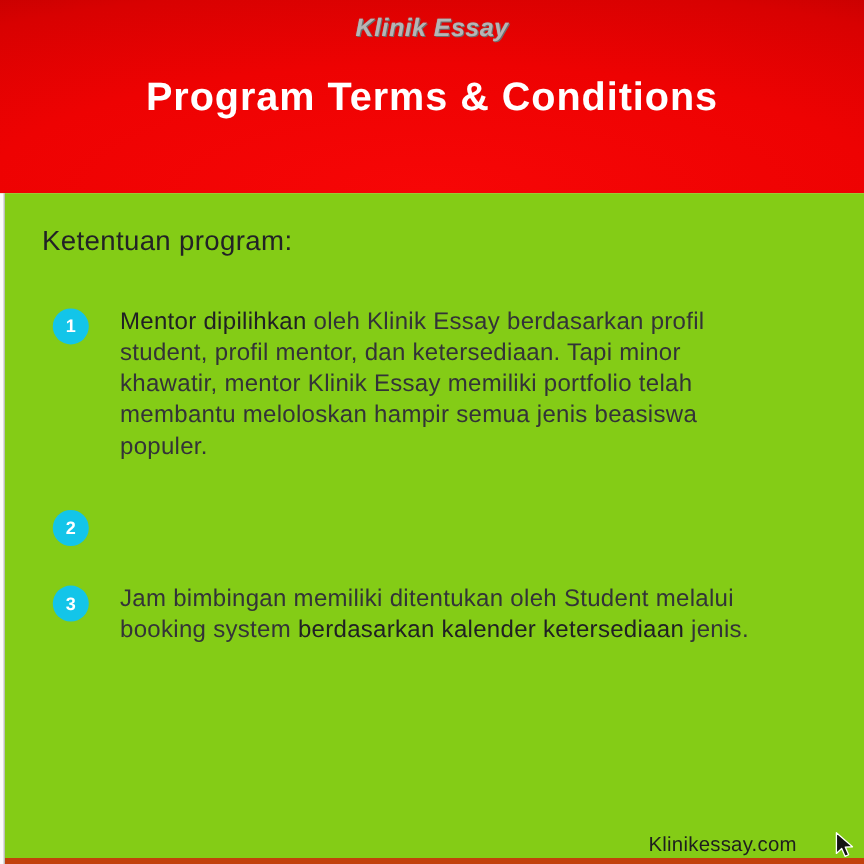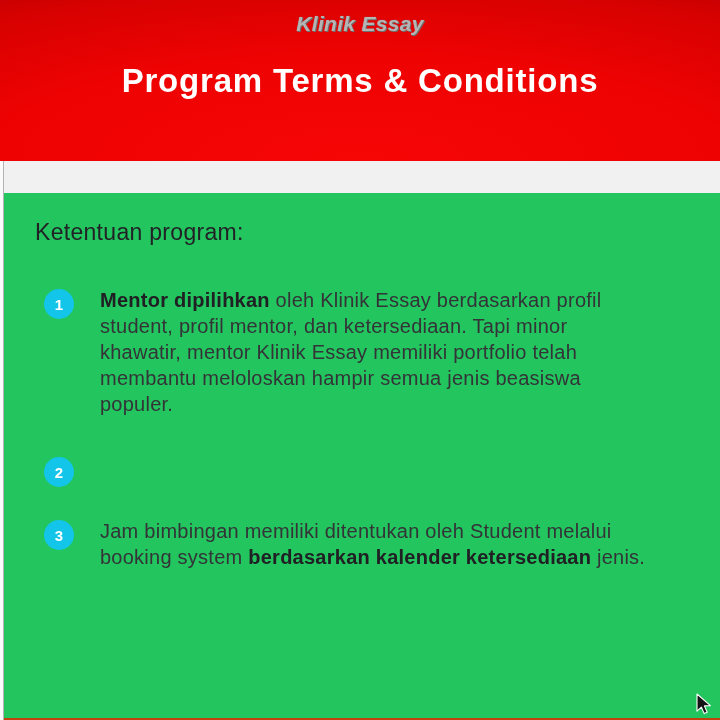--- a/index.html
+++ b/index.html
@@ -43,23 +43,22 @@
     line-height: 38px;
     font-weight: 700;
     letter-spacing: 0.8px;
     color: #ffffff;
   }
 
   
   .content {
     position: absolute;
     top: 161px; left: 0; right: 0; bottom: 0;
-    background: #22c55e;
-    border-bottom: 2px solid #c2410c;
-    margin-top: 32px;
+    background: #84cc16;
+    border-bottom: 5px solid #c2410c;
   }
   .left-edge {
     position: absolute;
     left: 0; top: 161px; bottom: 0;
     width: 3px;
     background: #fbfbfb;
     border-right: 1px solid #b3b3b3;
   }
   .section-heading {
     margin: 24px 0 0 35px;
@@ -92,21 +91,21 @@
   }
   .term-text {
     margin: 0 0 0 26px;
     width: 552px;
     font-size: 20px;
     line-height: 26px;
     letter-spacing: 0.25px;
     color: #333338;
   }
   .term-text strong {
-    font-weight: 700;
+    font-weight: 400;
     color: #202024;
   }
 
   
   .footer {
     position: absolute;
     right: 8px; bottom: 5px;
     display: flex;
     align-items: center;
   }
@@ -147,18 +146,19 @@
   <div class="term-item">
     <span class="num-badge">3</span>
     <p class="term-text"><span>Jam bimbingan memiliki ditentukan oleh Student melalui booking system </span><strong>berdasarkan kalender ketersediaan</strong><span> jenis.</span></p>
   </div>
 </div>
   </main>
 
   <div class="left-edge"></div>
 
   <footer class="footer">
+    <span class="website">Klinikessay.com</span>
     <svg class="cursor-icon" viewBox="0 0 18 22" xmlns="http://www.w3.org/2000/svg">
       <path d="M3 1 L3 18.2 L7.4 14.1 L10.2 20.6 L13.2 19.3 L10.4 12.9 L16.4 12.6 Z" fill="#141414" stroke="#ffffff" stroke-width="1.1" stroke-linejoin="round"></path>
     </svg>
   </footer>
 
 </div>
 
 </body></html>

